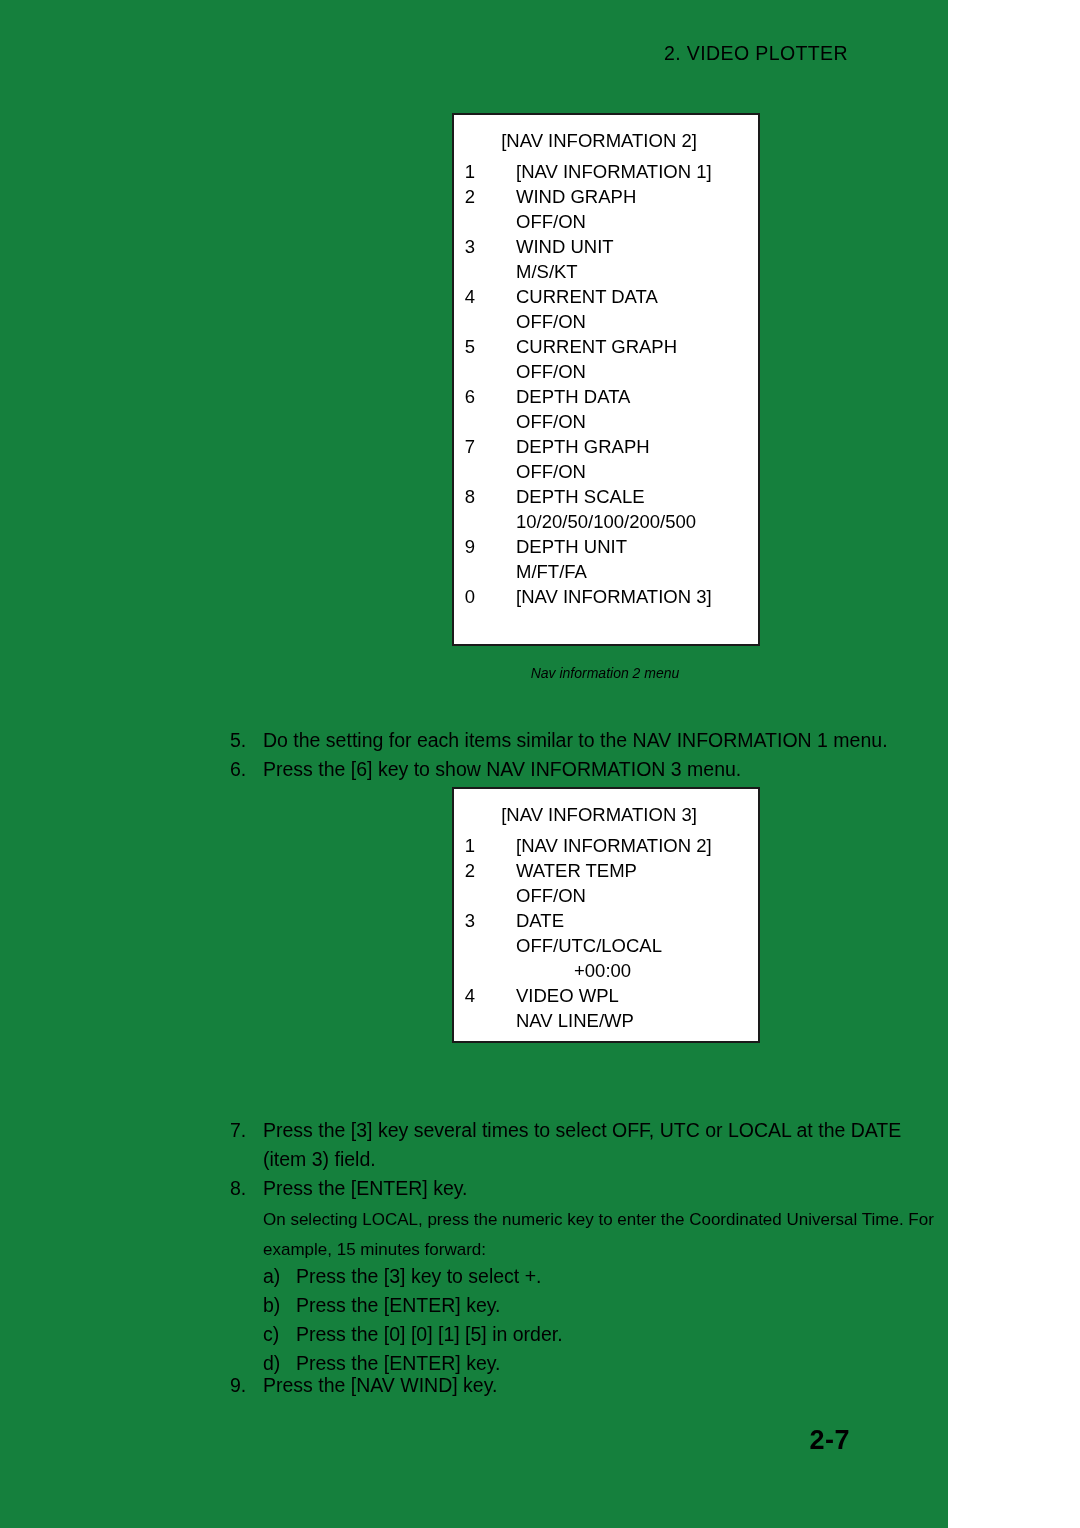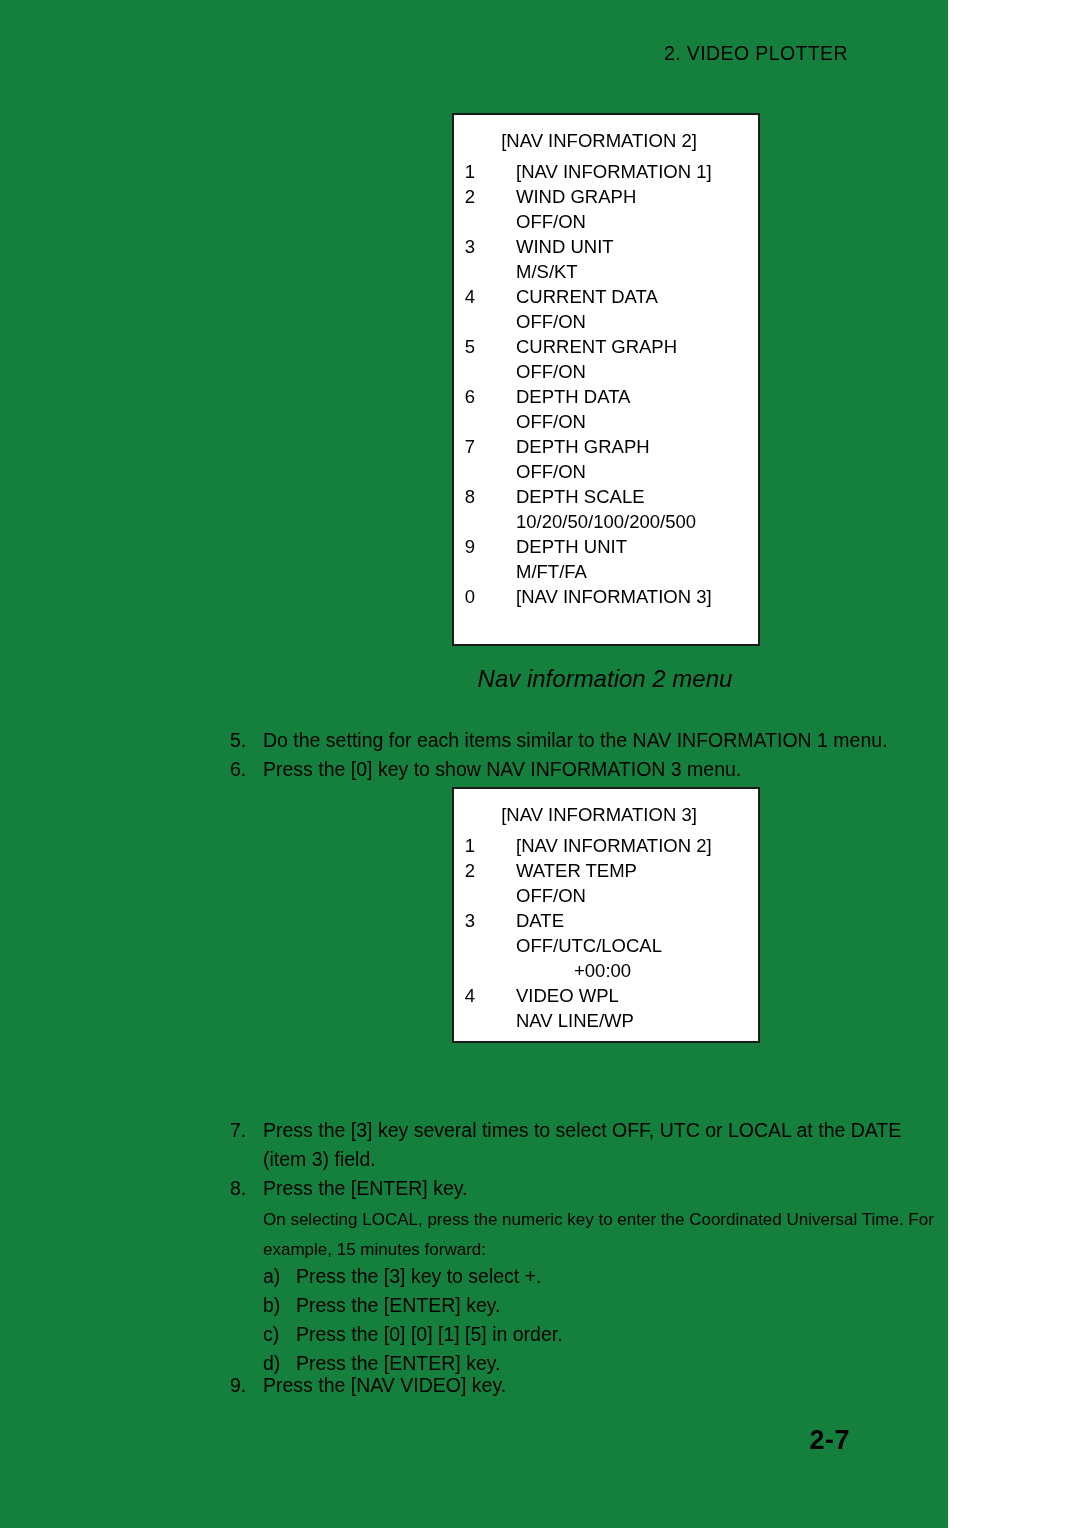--- a/index.html
+++ b/index.html
@@ -88,21 +88,21 @@
   .menu-row.sub2 .row-label {
     left: 120px;
   }
 
   
   .figure-caption {
     position: absolute;
     left: 0;
     width: 1080px;
     text-align: center;
-    font-size: 24px;
+    font-size: 14px;
     font-style: italic;
     padding-left: 130px;
     box-sizing: border-box;
     white-space: nowrap;
   }
   #caption-2 { top: 665px; }
   #caption-3 { top: 1056px; }
 
   
   .step {
@@ -250,21 +250,21 @@
 
   <div class="figure-caption" id="caption-2">Nav information 2 menu</div>
 
   <div class="step" id="step-5">
     <span class="step-num">5.</span>
     <span class="step-text">Do the setting for each items similar to the NAV INFORMATION 1 menu.</span>
   </div>
 
   <div class="step" id="step-6">
     <span class="step-num">6.</span>
-    <span class="step-text">Press the [0] key to show NAV INFORMATION 3 menu.</span>
+    <span class="step-text">Press the [6] key to show NAV INFORMATION 3 menu.</span>
   </div>
 
   <div class="menu-box" id="menu-box-3">
     <div class="menu-title">[NAV INFORMATION 3]</div>
     <div class="menu-rows" id="menu-3-rows">
         <div class="menu-row">
           <span class="row-num">1</span>
           <span class="row-label">[NAV INFORMATION 2]</span>
         </div>
         <div class="menu-row">
@@ -324,18 +324,18 @@
     <span class="sub-letter">c)</span>
     <span class="sub-text">Press the [0] [0] [1] [5] in order.</span>
   </div>
   <div class="substep" id="substep-d">
     <span class="sub-letter">d)</span>
     <span class="sub-text">Press the [ENTER] key.</span>
   </div>
 
   <div class="step" id="step-9">
     <span class="step-num">9.</span>
-    <span class="step-text">Press the [NAV VIDEO] key.</span>
+    <span class="step-text">Press the [NAV WIND] key.</span>
   </div>
 
   <div class="page-footer">2-7</div>
 
 </div>
 
 </body></html>

